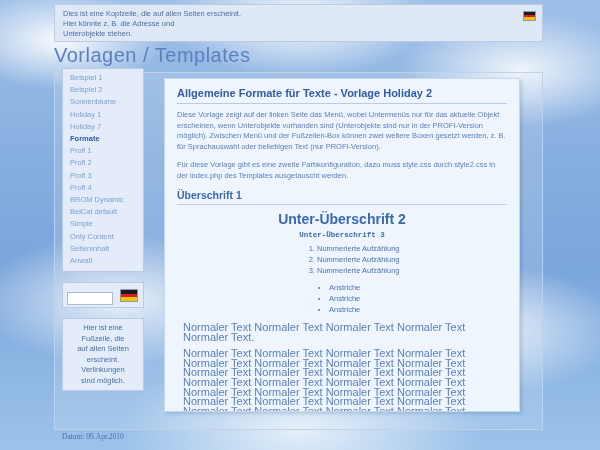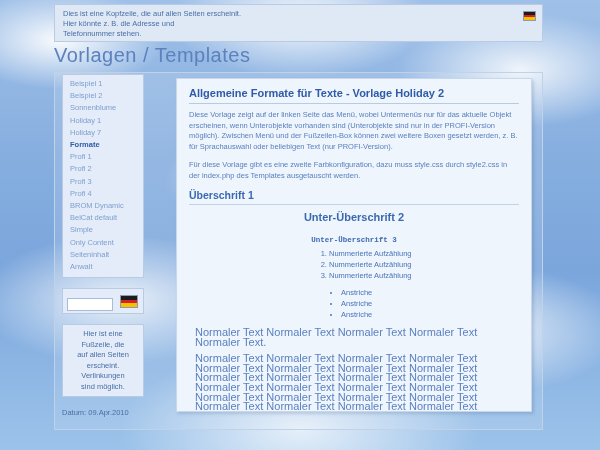--- a/index.html
+++ b/index.html
@@ -76,21 +76,21 @@
     width: 489px;
     height: 358px;
     border: 1px solid #c2d2e6;
     background: rgba(255,255,255,0.12);
     box-sizing: border-box;
   }
   
   #leftcol {
     position: absolute;
     left: 62px;
-    top: 74px;
+    top: 68px;
     width: 82px;
   }
   #menu {
     background: #e3ecf8;
     border: 1px solid #b9cbe2;
     box-sizing: border-box;
     padding: 3px 0 4px 0;
   }
   .menu-item {
     font-size: 7.5px;
@@ -142,21 +142,21 @@
     text-align: center;
   }
   #footerbox .f-line {
     font-size: 7.5px;
     line-height: 10.5px;
     color: #4a6fa5;
   }
   
   #main {
     position: absolute;
-    left: 176px;
+    left: 164px;
     top: 78px;
     width: 356px;
     height: 334px;
     background: #eff5fc;
     border: 1px solid #c8d8ea;
     box-sizing: border-box;
     padding: 8px 12px;
     box-shadow: 2px 2px 3px rgba(40,70,110,0.18);
     overflow: hidden;
   }
@@ -176,22 +176,22 @@
   }
   #main h2 {
     margin: 8px 0 4px 0;
     font-size: 10.5px;
     color: #3a69b0;
     font-weight: bold;
     border-bottom: 1px solid #c2d2e6;
     padding-bottom: 3px;
   }
   #main h3 {
-    margin: 6px 0 13px 0;
-    font-size: 11px;
+    margin: 6px 0 4px 0;
+    font-size: 14px;
     color: #3a69b0;
     font-weight: bold;
     text-align: center;
   }
   #main h4 {
     margin: 4px 0 4px 0;
     font-size: 7.5px;
     color: #3a69b0;
     font-weight: bold;
     text-align: center;
@@ -216,34 +216,35 @@
     font-size: 11px;
     line-height: 9.6px;
     color: #5a80c0;
     margin-bottom: 7px;
     padding-left: 6px;
   }
   
   #datebar {
     position: absolute;
     left: 62px;
-    top: 408px;
+    top: 432px;
     font-size: 7.5px;
     color: #4a6fa5;
+    font-family: Liberation Serif, serif;
   }
 </style>
 </head>
 <body>
 
 <div id="page">
 
   <div id="topbar">
     <div class="hdr-line">Dies ist eine Kopfzeile, die auf allen Seiten erscheinit.</div>
     <div class="hdr-line">Hier könnte z. B. die Adresse und</div>
-    <div class="hdr-line">Telefonnummer stehen.</div>
+    <div class="hdr-line">Unterobjekte stehen.</div>
     <div id="flag-top"></div>
   </div>
 
   <div id="sitetitle">Vorlagen / Templates</div>
 
   <div id="frame"></div>
 
   <div id="leftcol">
 
     <div id="menu">

